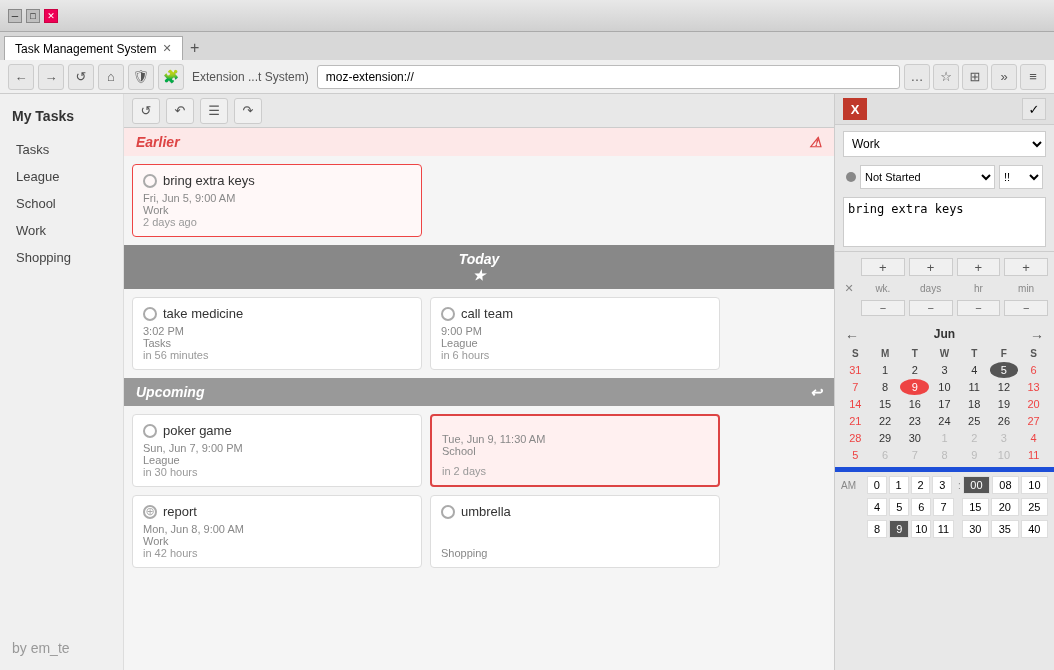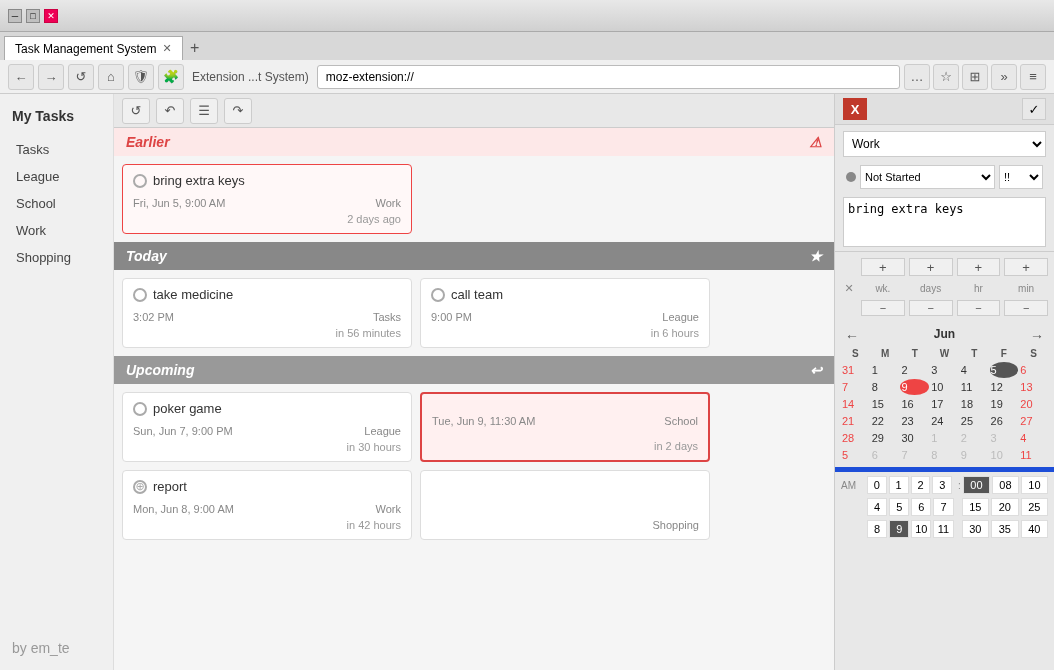--- a/index.html
+++ b/index.html
@@ -89,21 +89,21 @@
 
     
     .app-container {
       display: flex;
       height: calc(670px - 32px - 28px - 34px);
       background: #f5f5f5;
     }
 
     
     .sidebar {
-      width: 114px;
+      width: 124px;
       background: #f0f0f0;
       border-right: 1px solid #ddd;
       display: flex;
       flex-direction: column;
       padding: 8px 0;
     }
     .sidebar-header {
       font-weight: bold;
       font-size: 14px;
       padding: 6px 12px 12px;
@@ -167,20 +167,21 @@
       justify-content: space-between;
       font-style: italic;
     }
     .section-earlier {
       background: #fde8e8;
       color: #d44;
     }
     .section-today {
       background: #888;
       color: white;
+      flex-direction: column;
     }
     .section-upcoming {
       background: #999;
       color: white;
     }
 
     .tasks-grid {
       padding: 8px;
       display: flex;
       flex-wrap: wrap;
@@ -219,23 +220,24 @@
       border: 2px solid #aaa;
       display: flex;
       align-items: center;
       justify-content: center;
       font-size: 11px;
       color: #aaa;
     }
     .task-meta {
       margin-top: auto;
       display: flex;
-      justify-content: space-between;
+      justify-content: flex-end;
       font-size: 11px;
       color: #999;
+      flex-direction: column;
     }
     .task-category { color: #888; }
     .task-time { color: #888; }
 
     
     .right-panel {
       width: 220px;
       background: #e8e8e8;
       border-left: 1px solid #ccc;
       display: flex;
@@ -395,21 +397,21 @@
       gap: 1px;
     }
     .cal-day-header {
       text-align: center;
       font-weight: bold;
       font-size: 10px;
       color: #555;
       padding: 2px 0;
     }
     .cal-day {
-      text-align: left;
+      text-align: center;
       padding: 2px 1px;
       cursor: pointer;
       border-radius: 2px;
       font-size: 11px;
       color: #333;
     }
     .cal-day.other-month { color: #bbb; }
     .cal-day.today { background: #555; color: white; border-radius: 50%; }
     .cal-day.sunday { color: #e44; }
     .cal-day.red { color: #e44; }
@@ -599,20 +601,24 @@
           <div class="task-meta">
             <span class="task-time">Mon, Jun 8, 9:00 AM</span>
             <span class="task-category">Work</span>
           </div>
           <div class="task-meta">
             <span></span>
             <span>in 42 hours</span>
           </div>
         </div>
         <div class="task-card">
+          <div class="task-title">
+            <div class="task-circle"></div>
+            <span>umbrella</span>
+          </div>
           <div class="task-meta">
             <span class="task-time"></span>
             <span class="task-category">Shopping</span>
           </div>
         </div>
       </div>
 
     </div>
   </div>
 

